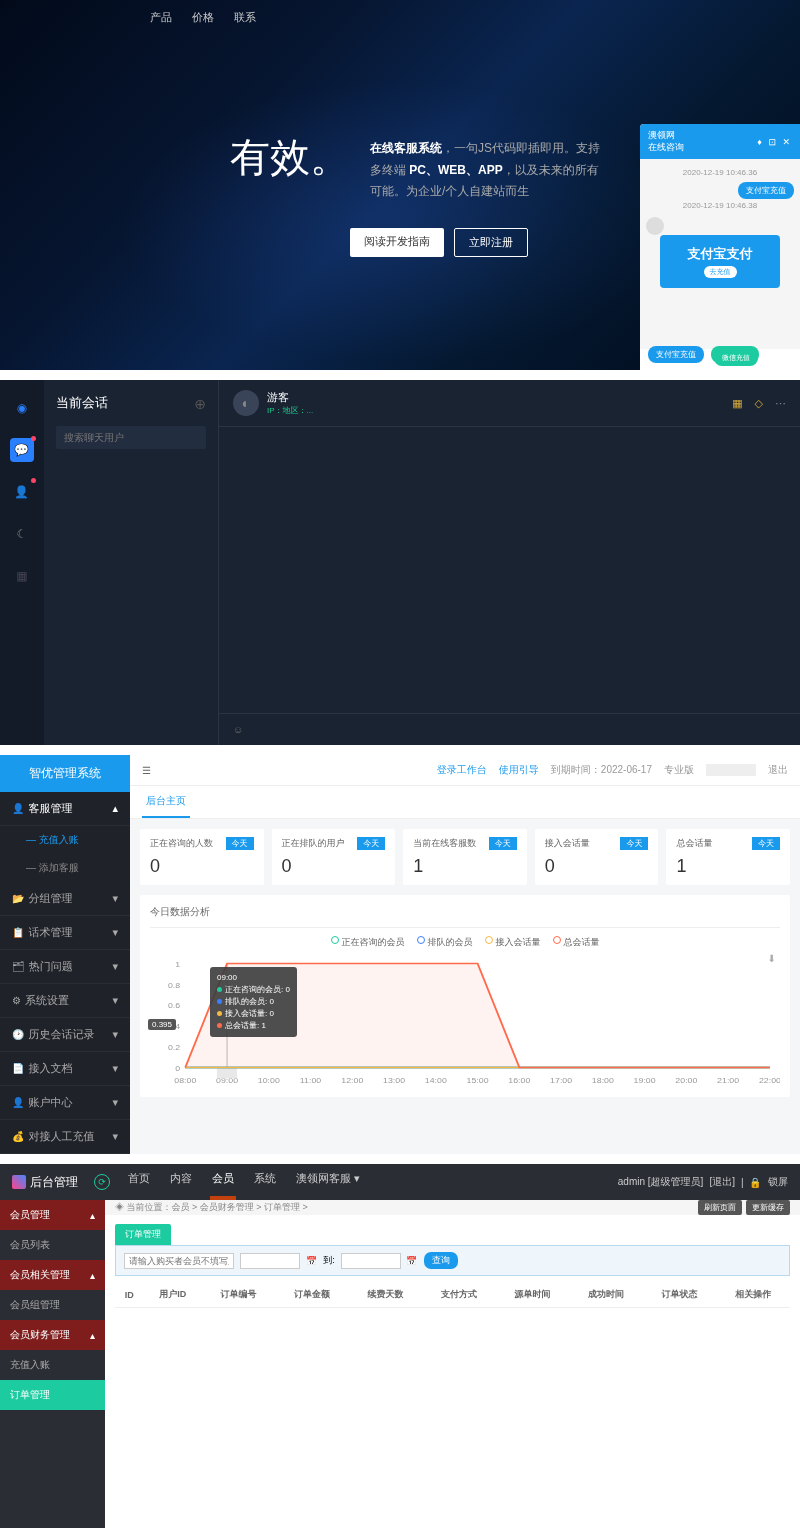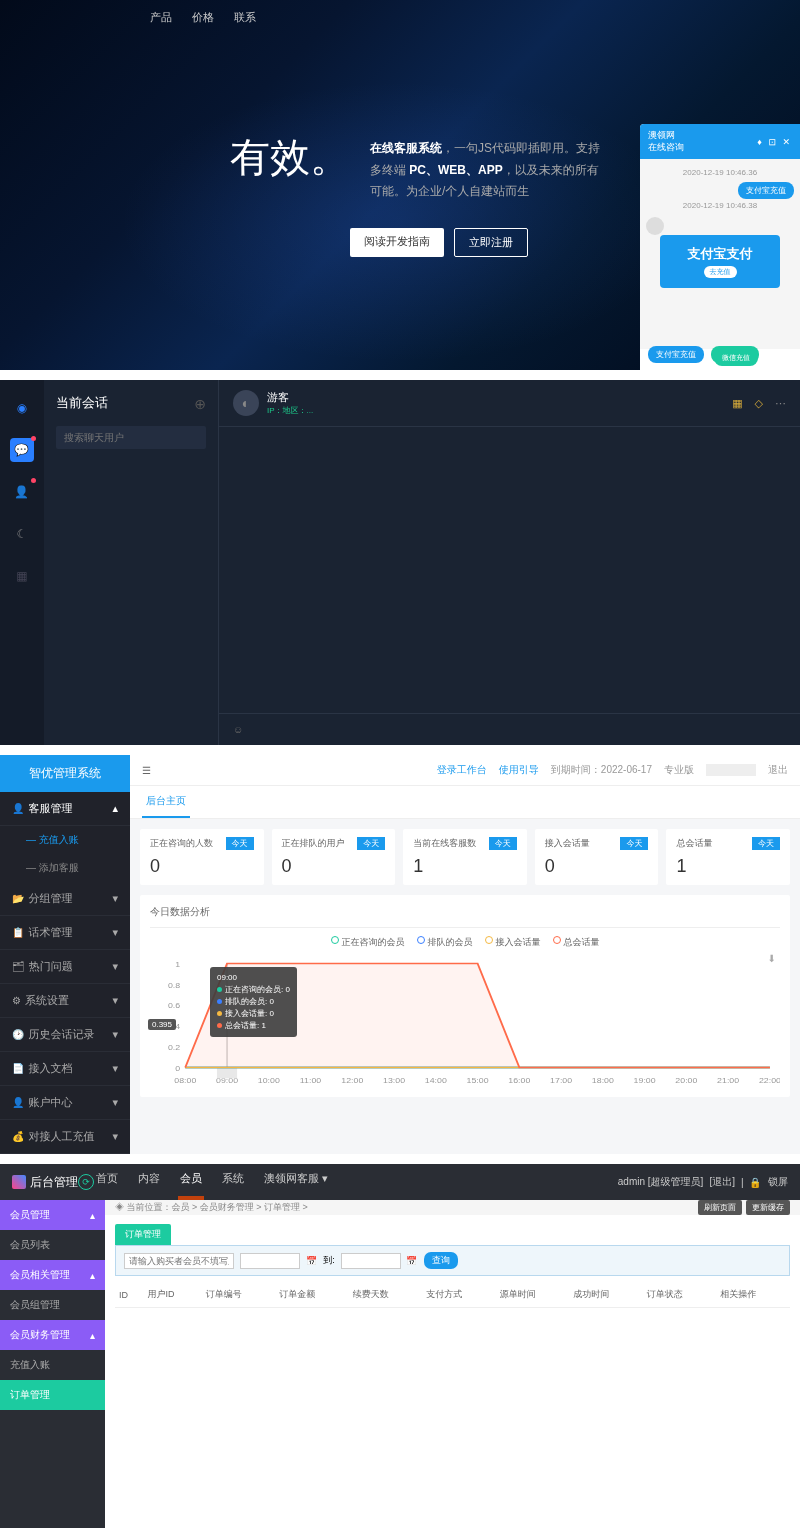--- a/index.html
+++ b/index.html
@@ -90,46 +90,46 @@
 .leg-dot{width:8px;height:8px;border-radius:50%;border:1px solid}
 .sec3-chart{position:relative;height:130px}
 .sec3-chart svg{width:100%;height:100%}
 .chart-tooltip{position:absolute;top:10px;left:60px;background:rgba(60,60,60,.9);color:#fff;font-size:8px;padding:5px 7px;border-radius:3px;line-height:1.5}
 .chart-tooltip .tt-dot{display:inline-block;width:5px;height:5px;border-radius:50%;margin-right:3px}
 .chart-ybadge{position:absolute;left:-2px;top:62px;background:#555;color:#fff;font-size:8px;padding:1px 4px;border-radius:2px}
 .chart-dl{position:absolute;top:-4px;right:4px;color:#aaa;font-size:10px;cursor:pointer}
 
 
 .sec4{min-height:400px;background:#fff;margin-top:10px}
-.sec4-top{background:#2a2d34;color:#ccc;display:flex;align-items:center;padding:0 12px;height:36px;font-size:11px;}
+.sec4-top{background:#2a2d34;color:#ccc;display:flex;align-items:center;padding:0 12px;height:36px;font-size:11px;gap:16px}
 .sec4-logo{display:flex;align-items:center;gap:4px;font-size:12px;color:#fff}
 .sec4-logo-icon{width:14px;height:14px;background:linear-gradient(45deg,#ff4488,#4488ff);border-radius:2px}
 .sec4-refresh{width:16px;height:16px;border:1px solid #1ccba0;border-radius:50%;display:flex;align-items:center;justify-content:center;color:#1ccba0;font-size:9px;cursor:pointer}
 .sec4-nav{display:flex;gap:16px}
 .sec4-nav span{cursor:pointer;padding:10px 2px}
 .sec4-nav span.active{color:#fff;border-bottom:8px solid #c2410c}
 .sec4-top-right{margin-left:auto;font-size:10px;display:flex;gap:6px;align-items:center}
 .sec4-top-right a{color:#ccc;cursor:pointer}
 .sec4-body{display:flex;min-height:360px}
 .sec4-side{width:105px;background:#2a2d34;color:#aaa;font-size:10px}
 .sec4-side-item{padding:8px 10px;cursor:pointer;display:flex;justify-content:space-between;align-items:center}
-.sec4-side-item.head{color:#fff;background:#8b5cf6}
+.sec4-side-item.head{color:#fff;background:#7f1d1d}
 .sec4-side-item.active{background:#1ccba0;color:#fff}
 .sec4-main{flex:1;background:#fff;padding:0}
 .sec4-crumb{background:#f5f5f5;padding:0 10px;font-size:9px;color:#888;display:flex;justify-content:space-between;align-items:center}
 .sec4-crumb-btns{display:flex;gap:4px}
 .sec4-crumb-btn{background:#555;color:#fff;padding:2px 6px;font-size:8px;border-radius:2px;cursor:pointer}
 .sec4-tabrow{padding:8px 10px 0}
 .sec4-tab{display:inline-block;background:#1ccba0;color:#fff;font-size:9px;padding:4px 10px;border-radius:2px 2px 0 0}
 .sec4-filter{margin:0 10px;border:1px solid #b8d8ee;background:#eef6fb;padding:6px 8px;display:flex;gap:6px;align-items:center;font-size:9px}
 .sec4-filter input{border:1px solid #ccc;padding:2px 4px;font-size:9px;width:110px}
 .sec4-filter .date-ico{color:#f90;cursor:pointer}
 .sec4-filter-btn{background:#1a9aed;color:#fff;padding:2px 8px;font-size:9px;border-radius:7px;cursor:pointer}
 .sec4-table{margin:6px 10px;font-size:9px;color:#666;width:calc(100% - 20px);border-collapse:collapse}
-.sec4-table th{text-align:left;padding:6px 4px;border-bottom:1px solid #eee;font-weight:normal}
+.sec4-table th{text-align:center;padding:6px 4px;border-bottom:1px solid #eee;font-weight:bold}
 </style>
 </head>
 <body>
 
 <div class="hero">
   <div class="hero-nav">
     <span>产品</span>
     <span>价格</span>
     <span>联系</span>
   </div>

